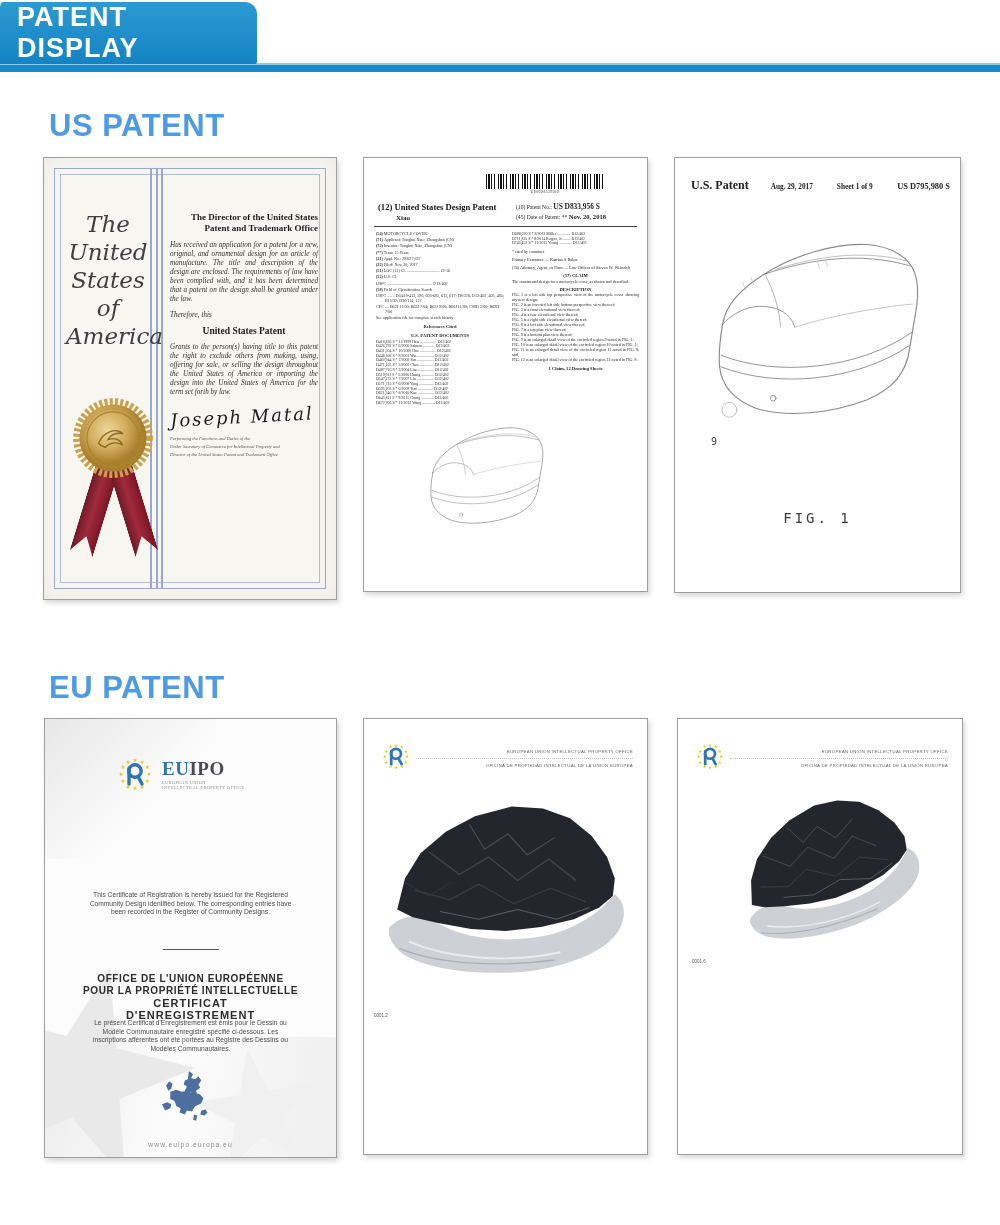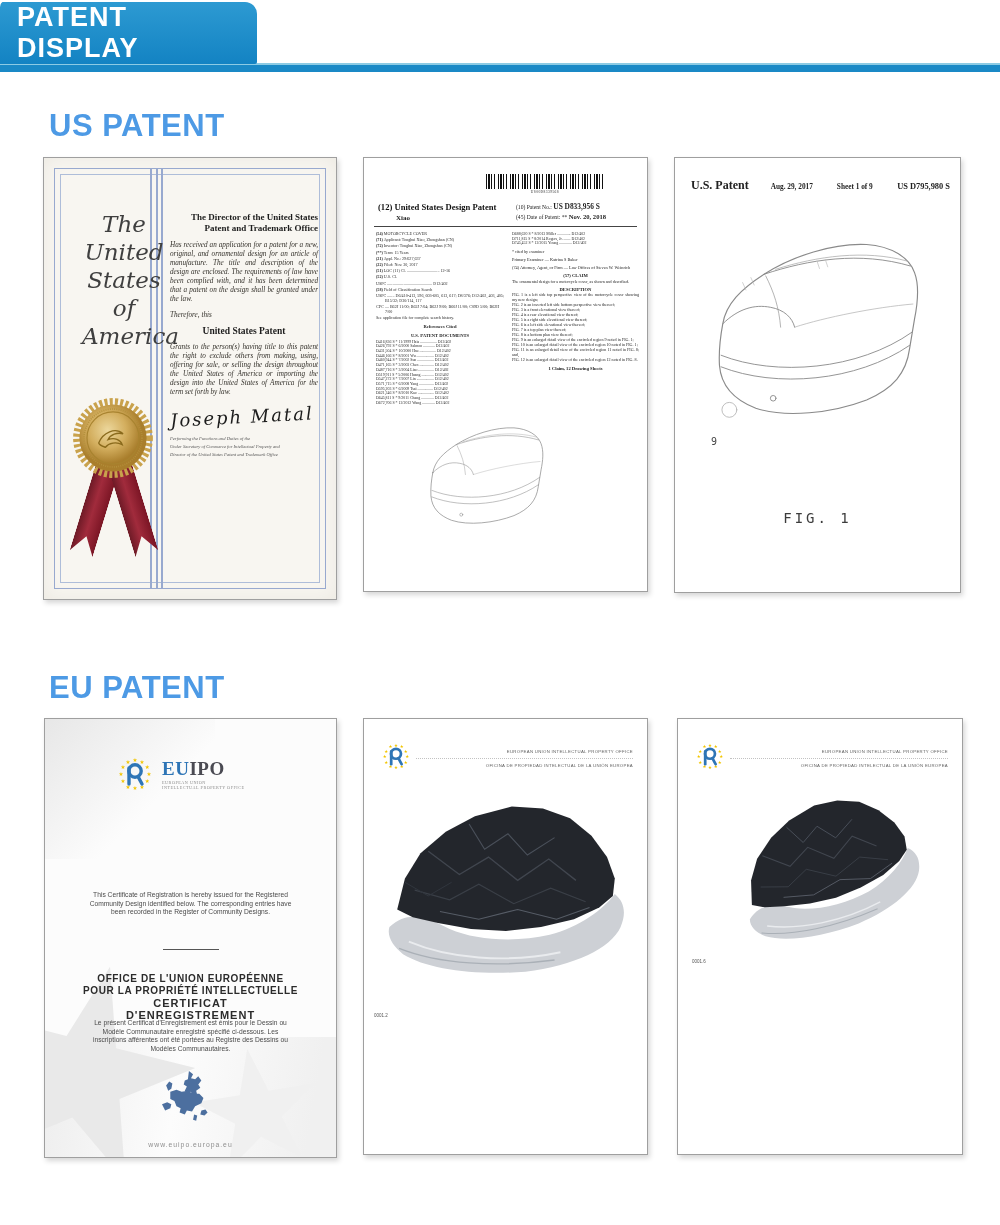--- a/index.html
+++ b/index.html
@@ -26,21 +26,21 @@
   .card1{left:43px;top:157px;width:294px;height:443px;background:#f8f6f1;
          box-shadow:2px 3px 5px rgba(0,0,0,.16), inset 0 0 20px rgba(80,70,40,.07);}
   .cert-border-outer{position:absolute;left:10px;top:10px;right:10px;bottom:10px;
          border:1.5px solid #98a9cf;}
   .cert-border-inner{position:absolute;left:16px;top:16px;right:16px;bottom:16px;
          border:1px solid #aebdd9;}
   .cert-vlines{position:absolute;left:106px;top:11px;bottom:11px;display:flex;}
   .cert-vlines i{display:block;width:2px;background:#98a9cf;margin-right:3.5px;}
   .cert-script{position:absolute;left:22px;top:52px;width:84px;text-align:center;
          font-family:"DejaVu Serif",serif;font-style:italic;font-size:23px;line-height:28px;
-         color:#3f3f3f;margin-left:16px;}
+         color:#3f3f3f;}
   .cert-right{position:absolute;left:126px;top:54px;width:148px;font-family:"Liberation Serif",serif;}
   .cert-dir-heading{font-weight:bold;font-size:9px;line-height:11px;text-align:right;color:#1c1c1c;}
   .cert-para{font-style:italic;font-size:7.2px;line-height:9px;text-align:justify;
          color:#33302a;margin:7px 0 0 0;}
   .cert-therefore{font-style:italic;font-size:7.2px;margin-top:7px;color:#33302a;}
   .cert-usp{font-weight:bold;font-size:9.5px;text-align:center;margin-top:7px;color:#1c1c1c;}
   .cert-sig{font-family:"DejaVu Serif",serif;font-style:italic;font-size:18px;color:#1d1d1d;
          margin-top:9px;transform:rotate(-3deg);letter-spacing:2px;white-space:nowrap;}
   .cert-sig-titles{margin-top:8px;}
   .cert-sig-titles div{font-style:italic;font-size:4.6px;line-height:8px;color:#555;}

